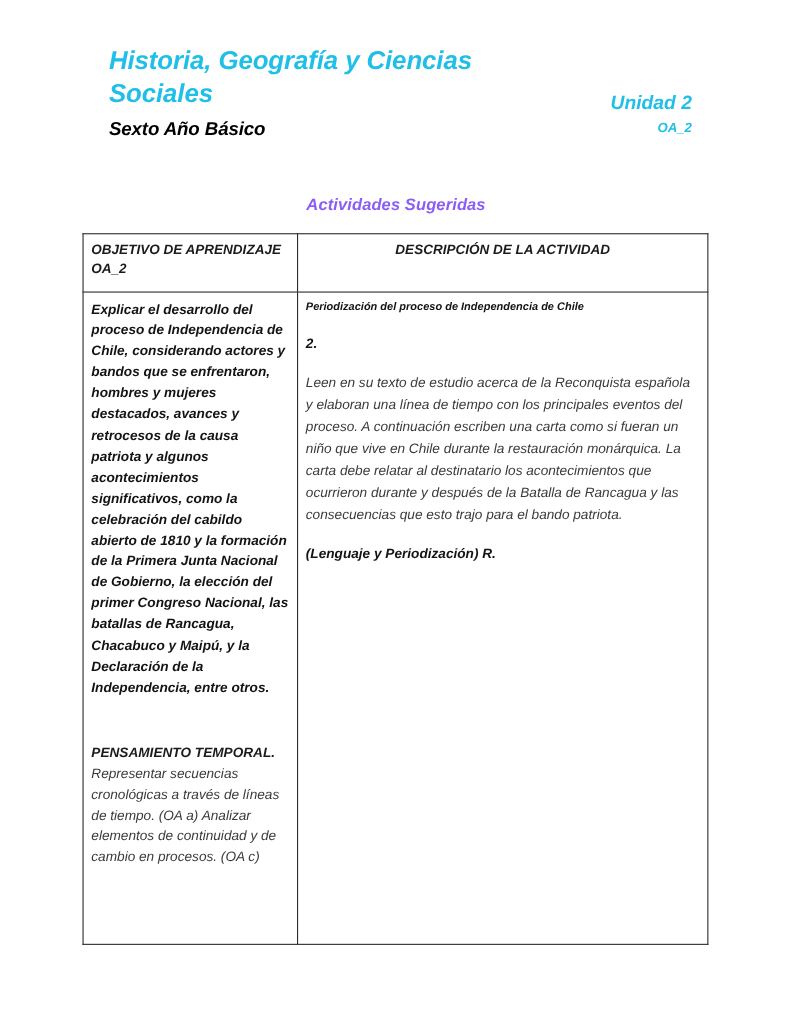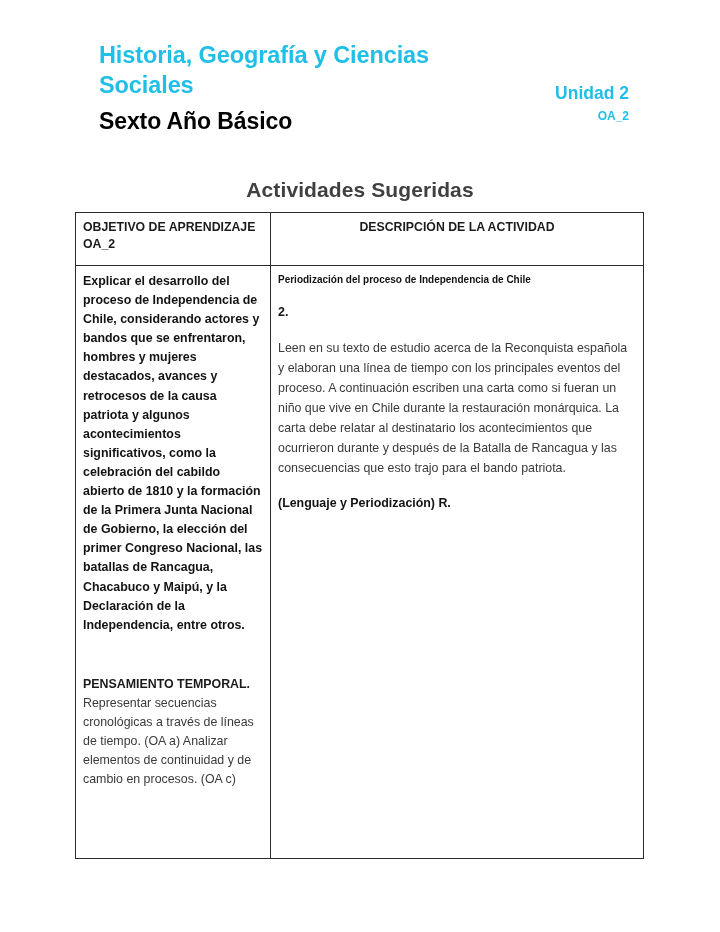--- a/index.html
+++ b/index.html
@@ -15,20 +15,21 @@
     position: relative;
     overflow: hidden;
   }
 
   .page {
     position: absolute;
     left: 0;
     top: 0;
     width: 720px;
     height: 932px;
+    font-style: italic;
   }
 
   
   .header {
     position: absolute;
     left: 99px;
     top: 40px;
     width: 530px;
   }
   .header-grid {
@@ -47,21 +48,21 @@
   .subject-title {
     color: #1fbfe8;
     font-size: 23.5px;
     font-weight: bold;
     line-height: 1.28;
     letter-spacing: -0.1px;
     margin: 0;
   }
   .grade-title {
     color: #000000;
-    font-size: 23px;
+    font-size: 17px;
     font-weight: bold;
     line-height: 1.3;
     margin: 7px 0 0 0;
     letter-spacing: -0.1px;
   }
   .unit-label {
     color: #1fbfe8;
     font-size: 17.5px;
     font-weight: bold;
     line-height: 1.55;
@@ -75,23 +76,23 @@
     margin: 0;
   }
 
   
   .section-title {
     position: absolute;
     left: 0;
     top: 178px;
     width: 720px;
     text-align: center;
-    font-size: 21px;
-    font-weight: bold;
-    color: #404040;
+    font-size: 15px;
+    font-weight: bold;
+    color: #8b5cf6;
     letter-spacing: 0.1px;
   }
 
   
   .activity-table {
     position: absolute;
     left: 75px;
     top: 212px;
     width: 568px;
     border-collapse: collapse;

